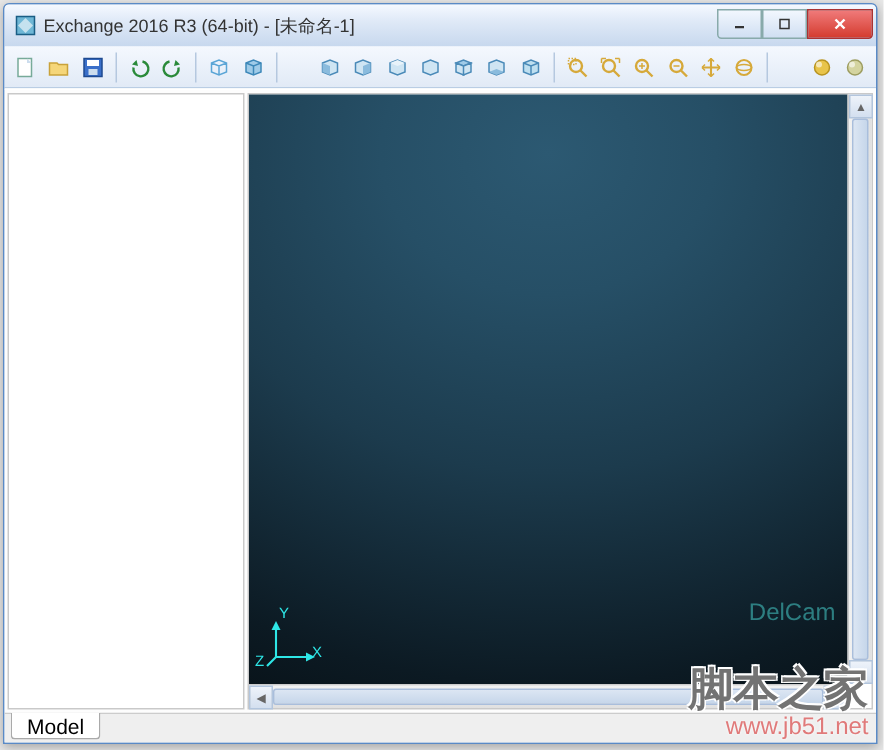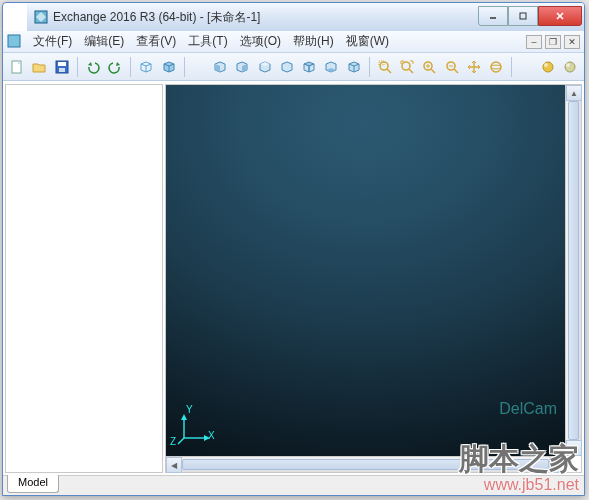--- a/index.html
+++ b/index.html
@@ -25,21 +25,20 @@
     flex-direction: column;
   }
   
   .titlebar {
     height: 28px;
     background: linear-gradient(#f5f9ff, #dfe9f7 40%, #c7d8ee);
     display: flex;
     align-items: center;
     padding-left: 6px;
     color: #333;
-    margin-left: 24px;
   }
   .titlebar .app-icon {
     width: 16px; height: 16px;
     margin-right: 4px;
     display: flex; align-items: center; justify-content: center;
   }
   .titlebar .title { flex: 0 0 auto; font-size: 12px; }
   .titlebar .spacer { flex: 1; }
   .win-controls { display: flex; height: 20px; margin-top: -2px; margin-right: 2px; }
   .win-btn {
@@ -144,21 +143,21 @@
     align-items:flex-start;
     padding-left:4px;
   }
   .tab {
     height:18px;
     background:#fff;
     border:1px solid #aaa;
     border-top:none;
     border-radius:0 0 3px 3px;
     padding:1px 10px;
-    font-size:11px;
+    font-size:14px;
     margin-top:-1px;
   }
   
   .watermark1 {
     position:absolute; right:10px; bottom:20px;
     font-size:30px; font-weight:bold;
     color:#737373;
     text-shadow:1px 1px 0 #fff, -1px -1px 0 #fff, 1px -1px 0 #fff, -1px 1px 0 #fff;
     font-family:"SimHei","Microsoft YaHei";
     pointer-events:none;
@@ -203,40 +202,20 @@
         </div>
       <div class="win-btn close">
           <svg width="12" height="12">
             <line x1="3" y1="3" x2="9" y2="9" stroke="#fff" stroke-width="1.6"></line>
             <line x1="9" y1="3" x2="3" y2="9" stroke="#fff" stroke-width="1.6"></line>
           </svg>
         </div>
     </div>
   </div>
 
-  <div class="menubar">
-    <span class="menu-icon">
-      <svg width="14" height="14" viewBox="0 0 14 14">
-          <rect x="1" y="1" width="12" height="12" fill="#7ec4e0" stroke="#2a77a0"></rect>
-        </svg>
-    </span>
-    <span class="menu-item">文件(F)</span>
-    <span class="menu-item">编辑(E)</span>
-    <span class="menu-item">查看(V)</span>
-    <span class="menu-item">工具(T)</span>
-    <span class="menu-item">选项(O)</span>
-    <span class="menu-item">帮助(H)</span>
-    <span class="menu-item">视窗(W)</span>
-    <span class="menu-spacer"></span>
-    <div class="mdi-controls">
-      <div class="mdi-btn">–</div>
-      <div class="mdi-btn">❐</div>
-      <div class="mdi-btn">✕</div>
-    </div>
-  </div>
 
   <div class="toolbar">
     <div class="tb-btn">
         <svg width="16" height="16">
           <rect x="3" y="2" width="9" height="12" fill="#fff" stroke="#7a9"></rect>
           <path d="M9 2 L12 5 L9 5 Z" fill="#cde"></path>
         </svg>
       </div>
     <div class="tb-btn">
         <svg width="16" height="16">

